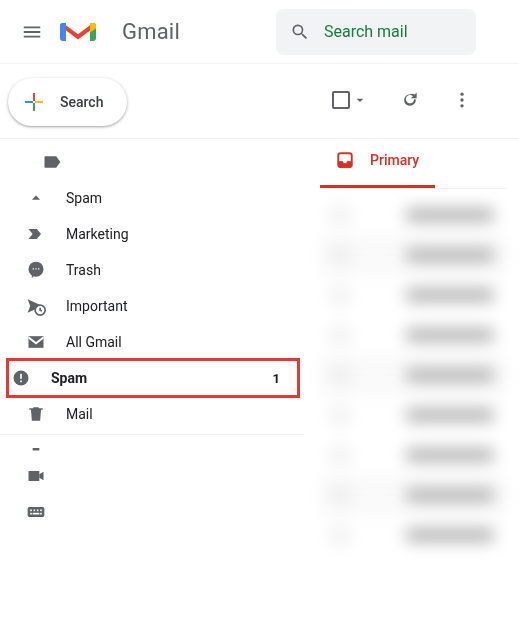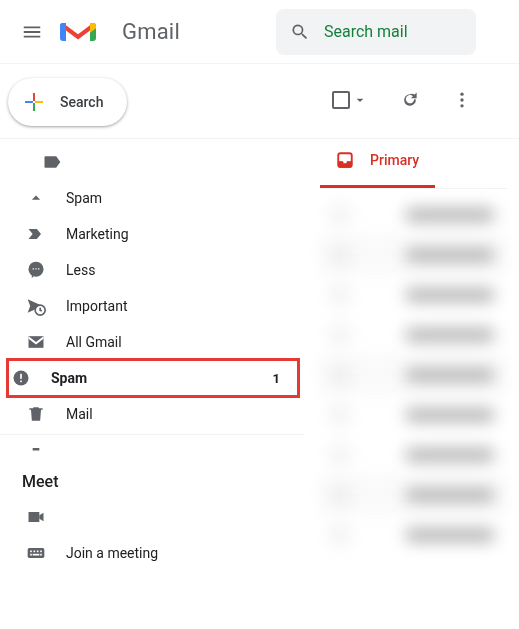--- a/index.html
+++ b/index.html
@@ -203,21 +203,21 @@
       </svg>
     <span class="label">Marketing</span>
   </div>
 
   <div class="nav-item">
     <svg class="icon" viewBox="0 0 24 24">
         <circle cx="12" cy="11" r="9"></circle>
         <path fill="#fff" d="M8 10h1.5v1.5H8zm3.2 0h1.5v1.5h-1.5zm3.3 0H16v1.5h-1.5z"></path>
         <path d="M10 18l-3 4v-5z"></path>
       </svg>
-    <span class="label">Less</span>
+    <span class="label">Trash</span>
   </div>
 
   <div class="nav-item">
     <svg class="icon" viewBox="0 0 24 24">
         <path d="M2 4l18 8-18 8 3-8-3-8z"></path>
         <circle cx="17" cy="17" r="6" fill="#fff" stroke="#5f6368" stroke-width="2"></circle>
         <path d="M17 14v3l2 1" stroke="#5f6368" stroke-width="2" fill="none"></path>
       </svg>
     <span class="label">Important</span>
   </div>
@@ -247,21 +247,20 @@
       </svg>
     <span class="label">Mail</span>
   </div>
 
   <div class="truncated-row">
     <svg class="icon" viewBox="0 0 24 24" style="width:20px;height:10px;fill:#5f6368;">
         <rect x="4" y="0" width="16" height="6"></rect>
       </svg>
   </div>
 
-  <div class="section-title">Meet</div>
 
   <div class="nav-item">
     <svg class="icon" viewBox="0 0 24 24">
         <path d="M3 6h13v12H3z"></path>
         <path d="M16 10l5-3v10l-5-3z"></path>
       </svg>
   </div>
 
   <div class="nav-item">
     <svg class="icon" viewBox="0 0 24 24">
@@ -269,21 +268,20 @@
         <g fill="#fff">
           <rect x="5" y="9" width="2" height="2"></rect>
           <rect x="9" y="9" width="2" height="2"></rect>
           <rect x="13" y="9" width="2" height="2"></rect>
           <rect x="17" y="9" width="2" height="2"></rect>
           <rect x="5" y="13" width="2" height="2"></rect>
           <rect x="8" y="13" width="8" height="2"></rect>
           <rect x="17" y="13" width="2" height="2"></rect>
         </g>
       </svg>
-    <span class="label">Join a meeting</span>
   </div>
 </div>
 
 <div class="main">
   <div class="toolbar">
     <div class="cb-wrap">
       <div class="cb"></div>
       <svg class="chev-d" viewBox="0 0 24 24">
           <path d="M7 10l5 5 5-5z"></path>
         </svg>

